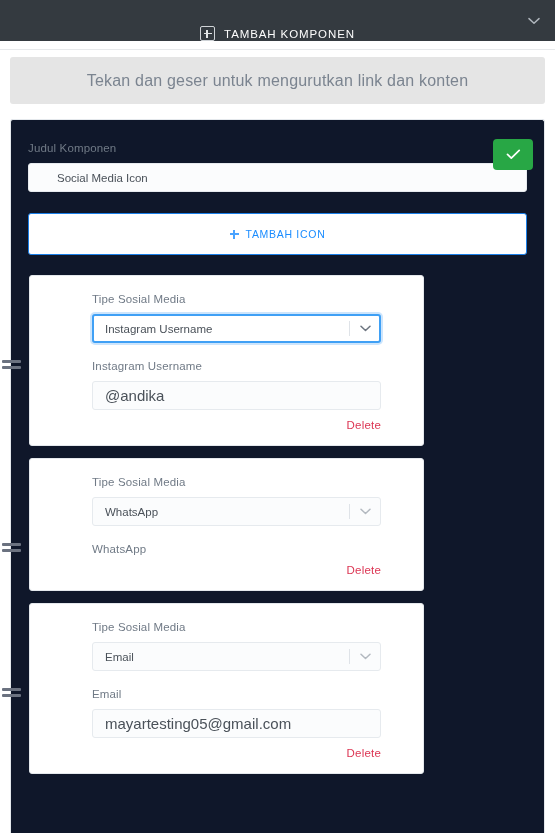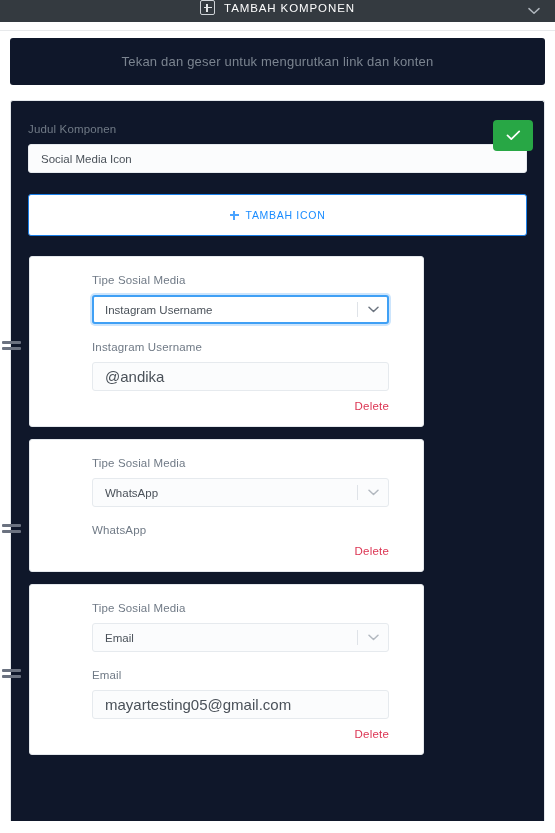--- a/index.html
+++ b/index.html
@@ -11,24 +11,24 @@
     height: 833px;
     overflow: hidden;
     background: #ffffff;
     font-family: "Liberation Sans", sans-serif;
     -webkit-font-smoothing: antialiased;
   }
 
   
   .topbar {
     position: relative;
-    height: 22px;
+    height: 41px;
     background: #343a40;
     display: flex;
-    align-items: flex-start;
+    align-items: flex-end;
     justify-content: center;
     color: #ffffff;
   }
   .topbar-inner {
     display: flex;
     align-items: center;
     gap: 9px;
   }
   .plus-square {
     width: 13px;
@@ -80,27 +80,27 @@
   .divider {
     height: 1px;
     background: #e7e9eb;
     width: 100%;
   }
 
   
   .instruction {
     margin: 0 10px;
     height: 47px;
-    background: #0f172a;
+    background: #e5e5e5;
     border-radius: 3px;
     display: flex;
     align-items: center;
     justify-content: center;
     color: #7b8490;
-    font-size: 13px;
+    font-size: 16px;
     letter-spacing: 0.2px;
   }
 
   
   .panel {
     margin: 15px 10px 0 10px;
     border: 1px solid #e4e8ec;
     border-bottom: none;
     border-radius: 3px 3px 0 0;
     background: #0f172a;
@@ -118,21 +118,21 @@
   }
 
   .text-input {
     display: block;
     width: 100%;
     box-sizing: border-box;
     height: 29px;
     background: #fbfcfd;
     border: 1px solid #e6eaee;
     border-radius: 3px;
-    padding: 0 12px;
+    padding: 0 28px;
     font-family: "Liberation Sans", sans-serif;
     font-size: 11.5px;
     color: #4a5159;
     outline: none;
   }
   .title-input-wrap { padding: 0 7px; }
 
   
   .confirm-btn {
     position: absolute;
@@ -186,21 +186,21 @@
 
   
   .cards { margin-top: 20px; }
 
   .sm-card {
     border: 1px solid #e4e8ec;
     border-radius: 3px;
     margin: 0 110px 12px 8px;
     background: #ffffff;
     position: relative;
-    padding: 17px 8px 14px 0;
+    padding: 17px 16px 14px 0;
     box-sizing: border-box;
   }
 
   .drag-handle {
     position: absolute;
     left: -28px;
     top: 84px;
     width: 19px;
     height: 11px;
     cursor: grab;

